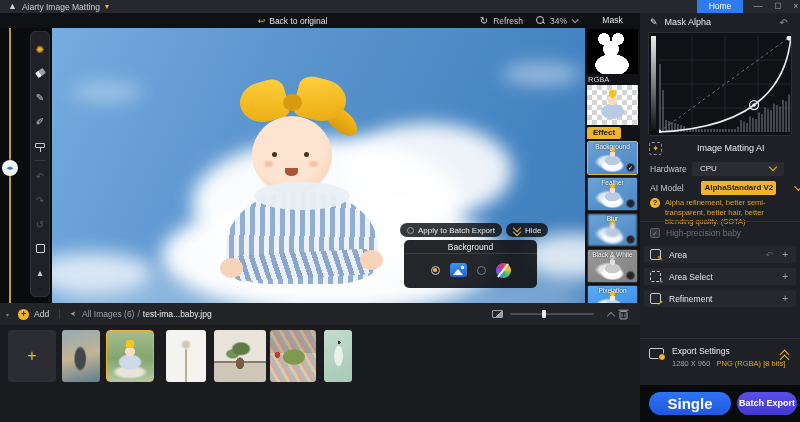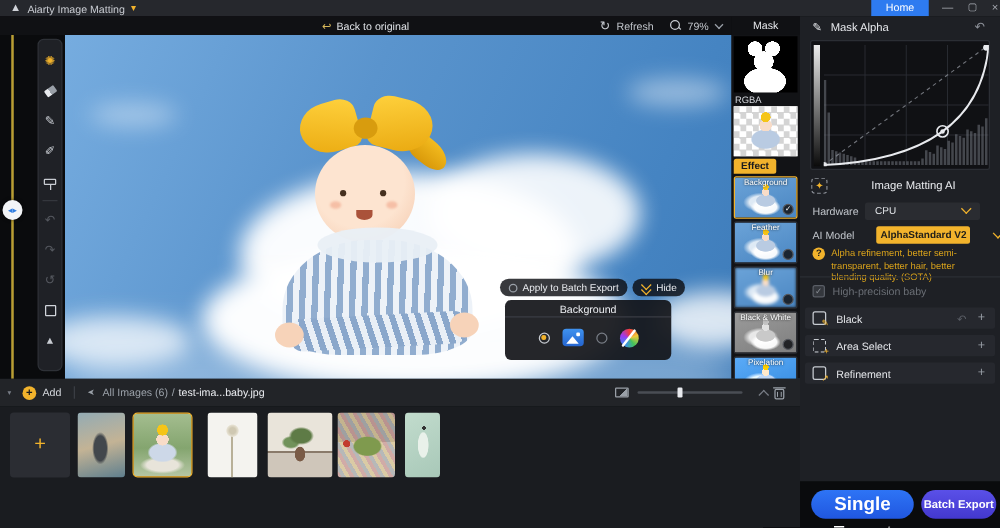--- a/index.html
+++ b/index.html
@@ -286,21 +286,21 @@
 
   <div class="menubar">
     <div class="back-group">
       <span class="back-ico">↩</span>
       <span>Back to original</span>
     </div>
     <div class="menu-right">
       <span class="refresh-ico">↻</span>
       <span>Refresh</span>
       <span class="mag"></span>
-      <span>79%</span>
+      <span>34%</span>
       <span class="chev"></span>
     </div>
   </div>
   <div class="mask-title">Mask</div>
 
   <div class="left-strip">
     <div class="compare-line"></div>
     <div class="compare-handle">◂▸</div>
   </div>
   <div class="toolpanel">
@@ -503,21 +503,21 @@
 
     <div class="hp-row">
       <span class="hp-check">✓</span>
       <span class="hp-label">High-precision baby</span>
     </div>
 
     <div class="sec-row" style="top:233px;">
       <span class="sec-ico">
           <span>✎</span>
         </span>
-      <span class="sec-label">Black</span>
+      <span class="sec-label">Area</span>
       <span class="sec-right">
         <span class="sec-undo">↶</span>
         <span class="sec-plus">+</span>
       </span>
     </div>
     <div class="sec-row" style="top:255px;">
       <span class="sec-ico dashed">
           <span>+</span>
         </span>
       <span class="sec-label">Area Select</span>
@@ -528,20 +528,29 @@
     <div class="sec-row" style="top:277px;">
       <span class="sec-ico">
           <span>↗</span>
         </span>
       <span class="sec-label">Refinement</span>
       <span class="sec-right">
           <span class="sec-plus">+</span>
         </span>
     </div>
 
+    <div class="export-block">
+      <span class="exp-ico"></span>
+      <span class="exp-title">Export Settings</span>
+      <span class="exp-sub">
+        <span class="exp-res">1280 X 960</span>
+        <span class="exp-fmt">PNG (RGBA) [8 bits]</span>
+      </span>
+      <span class="up2"></span>
+    </div>
 
     <div class="btn-row">
       <div class="btn single">Single Export</div>
       <div class="btn batch">Batch Export</div>
     </div>
   </div>
 
   <div class="bbar">
     <span class="collapse">▾</span>
     <span class="add-circle">+</span>

